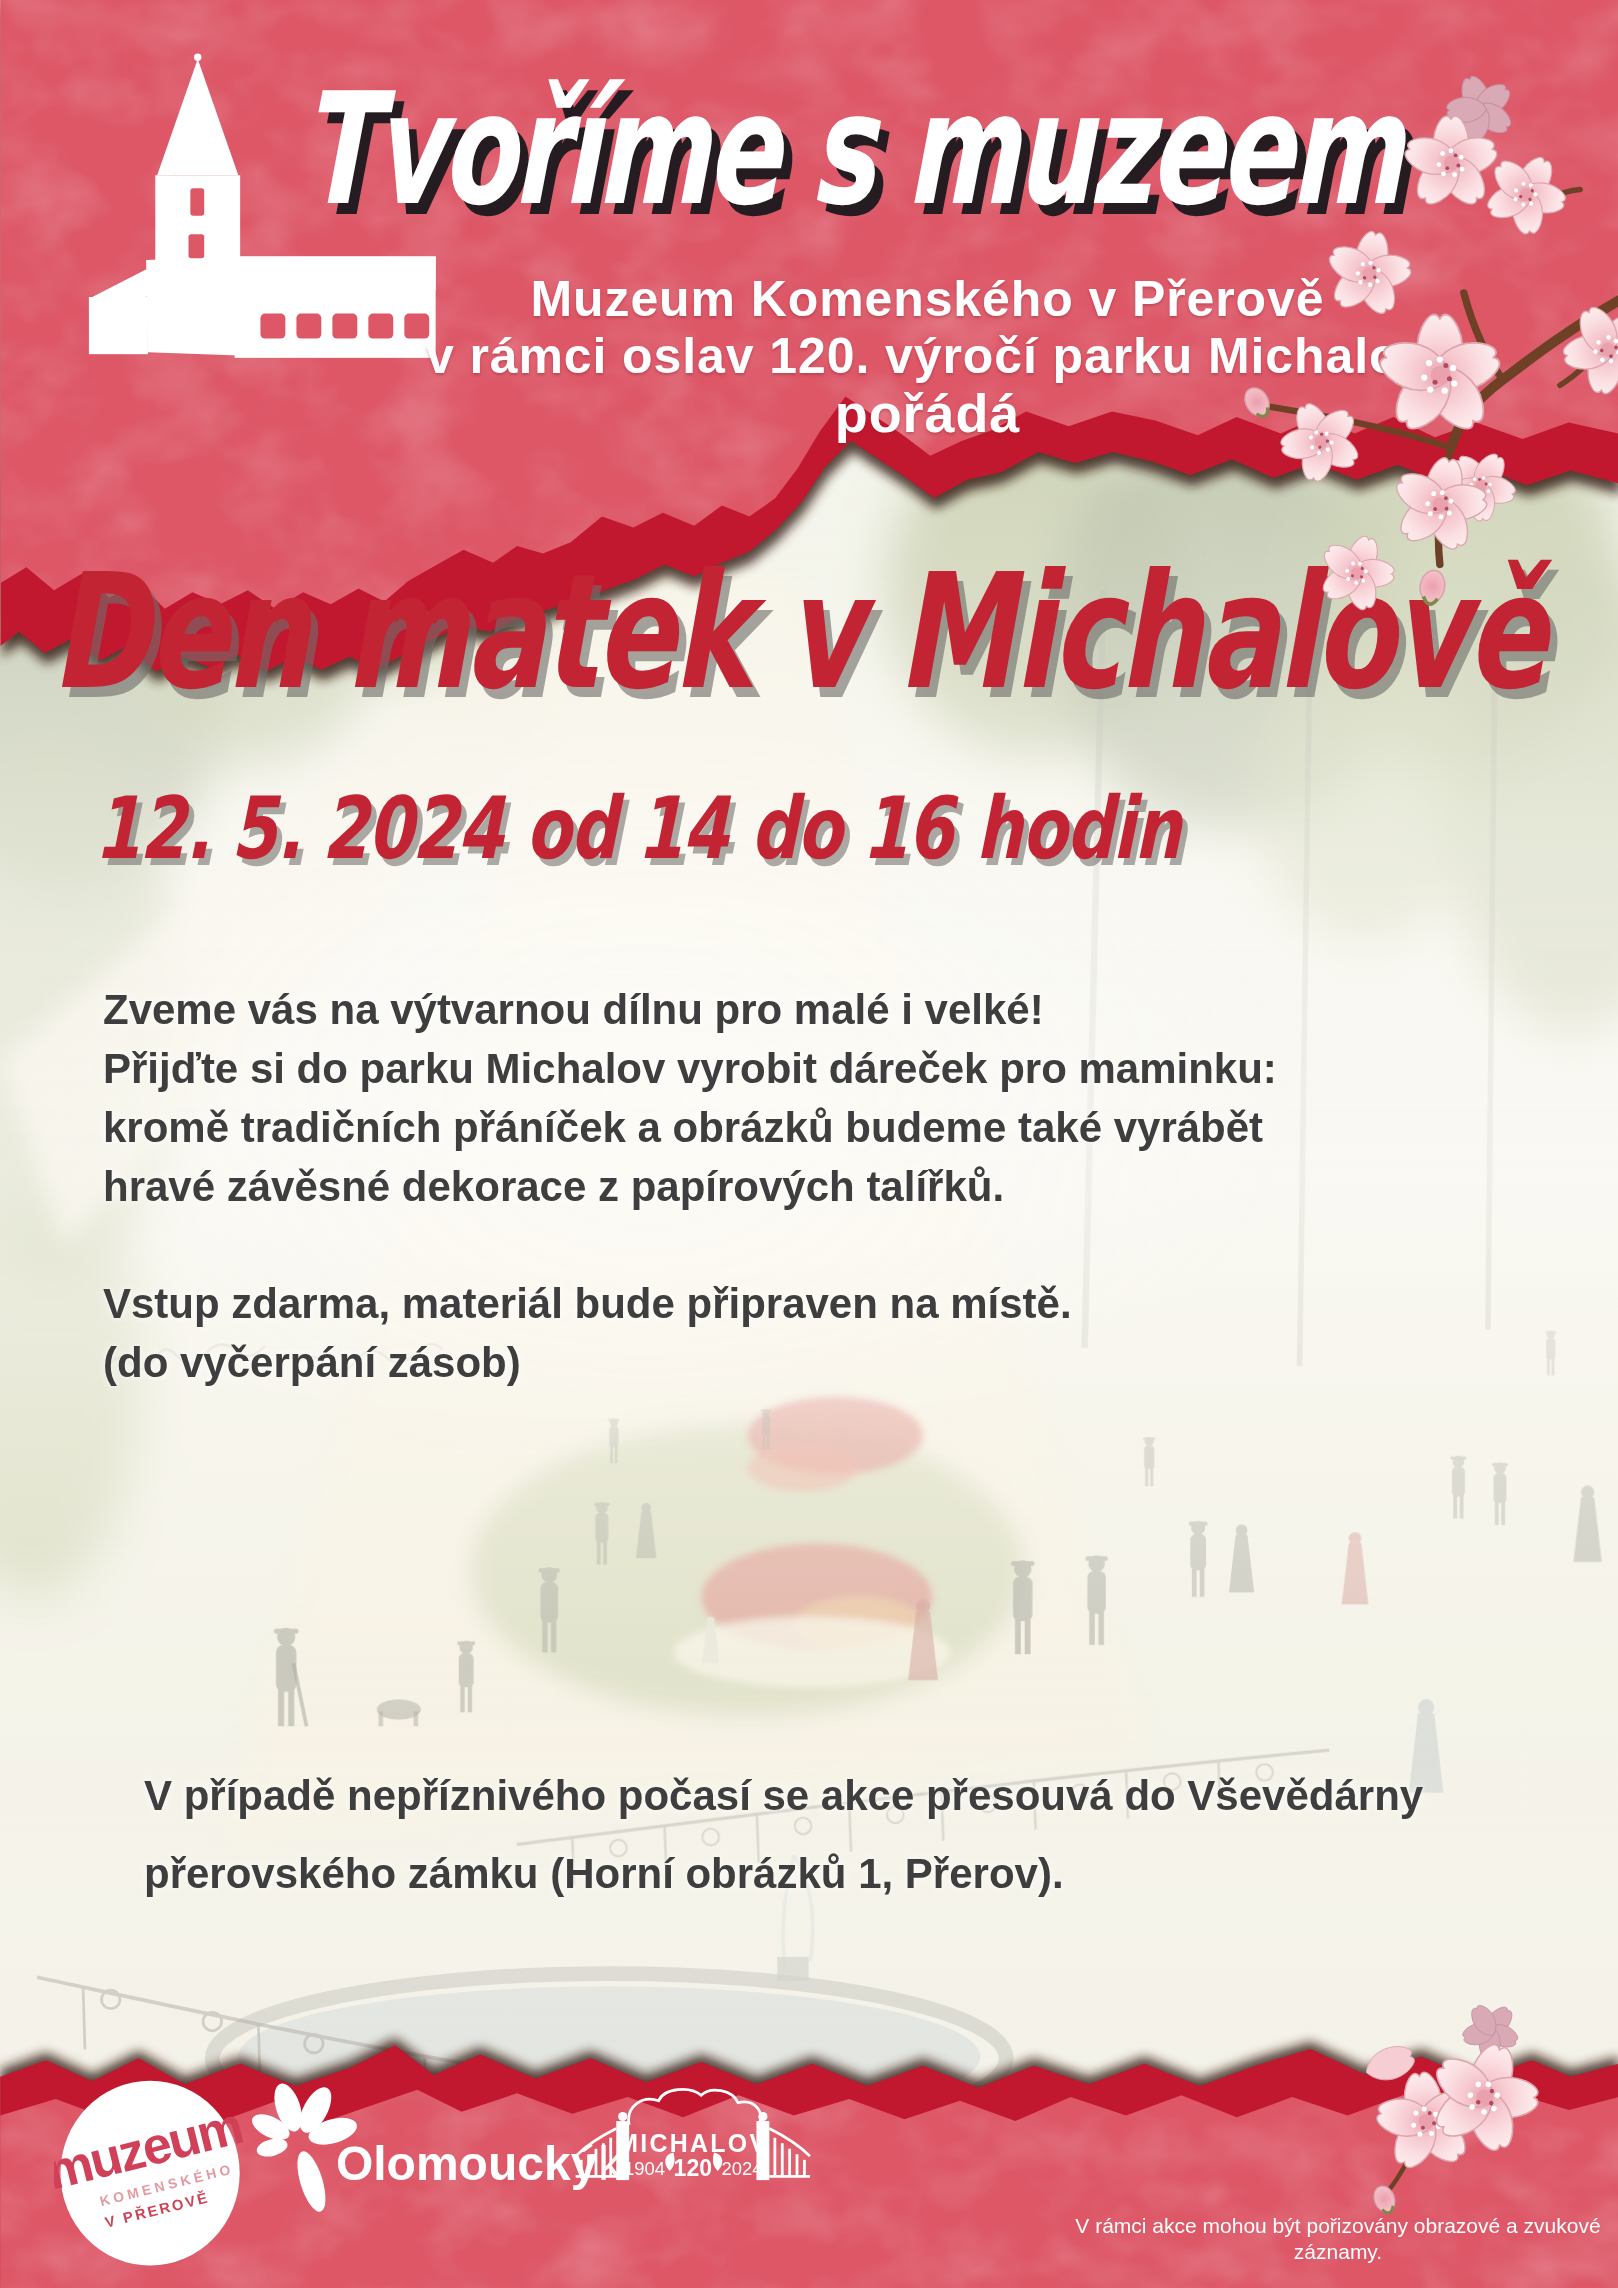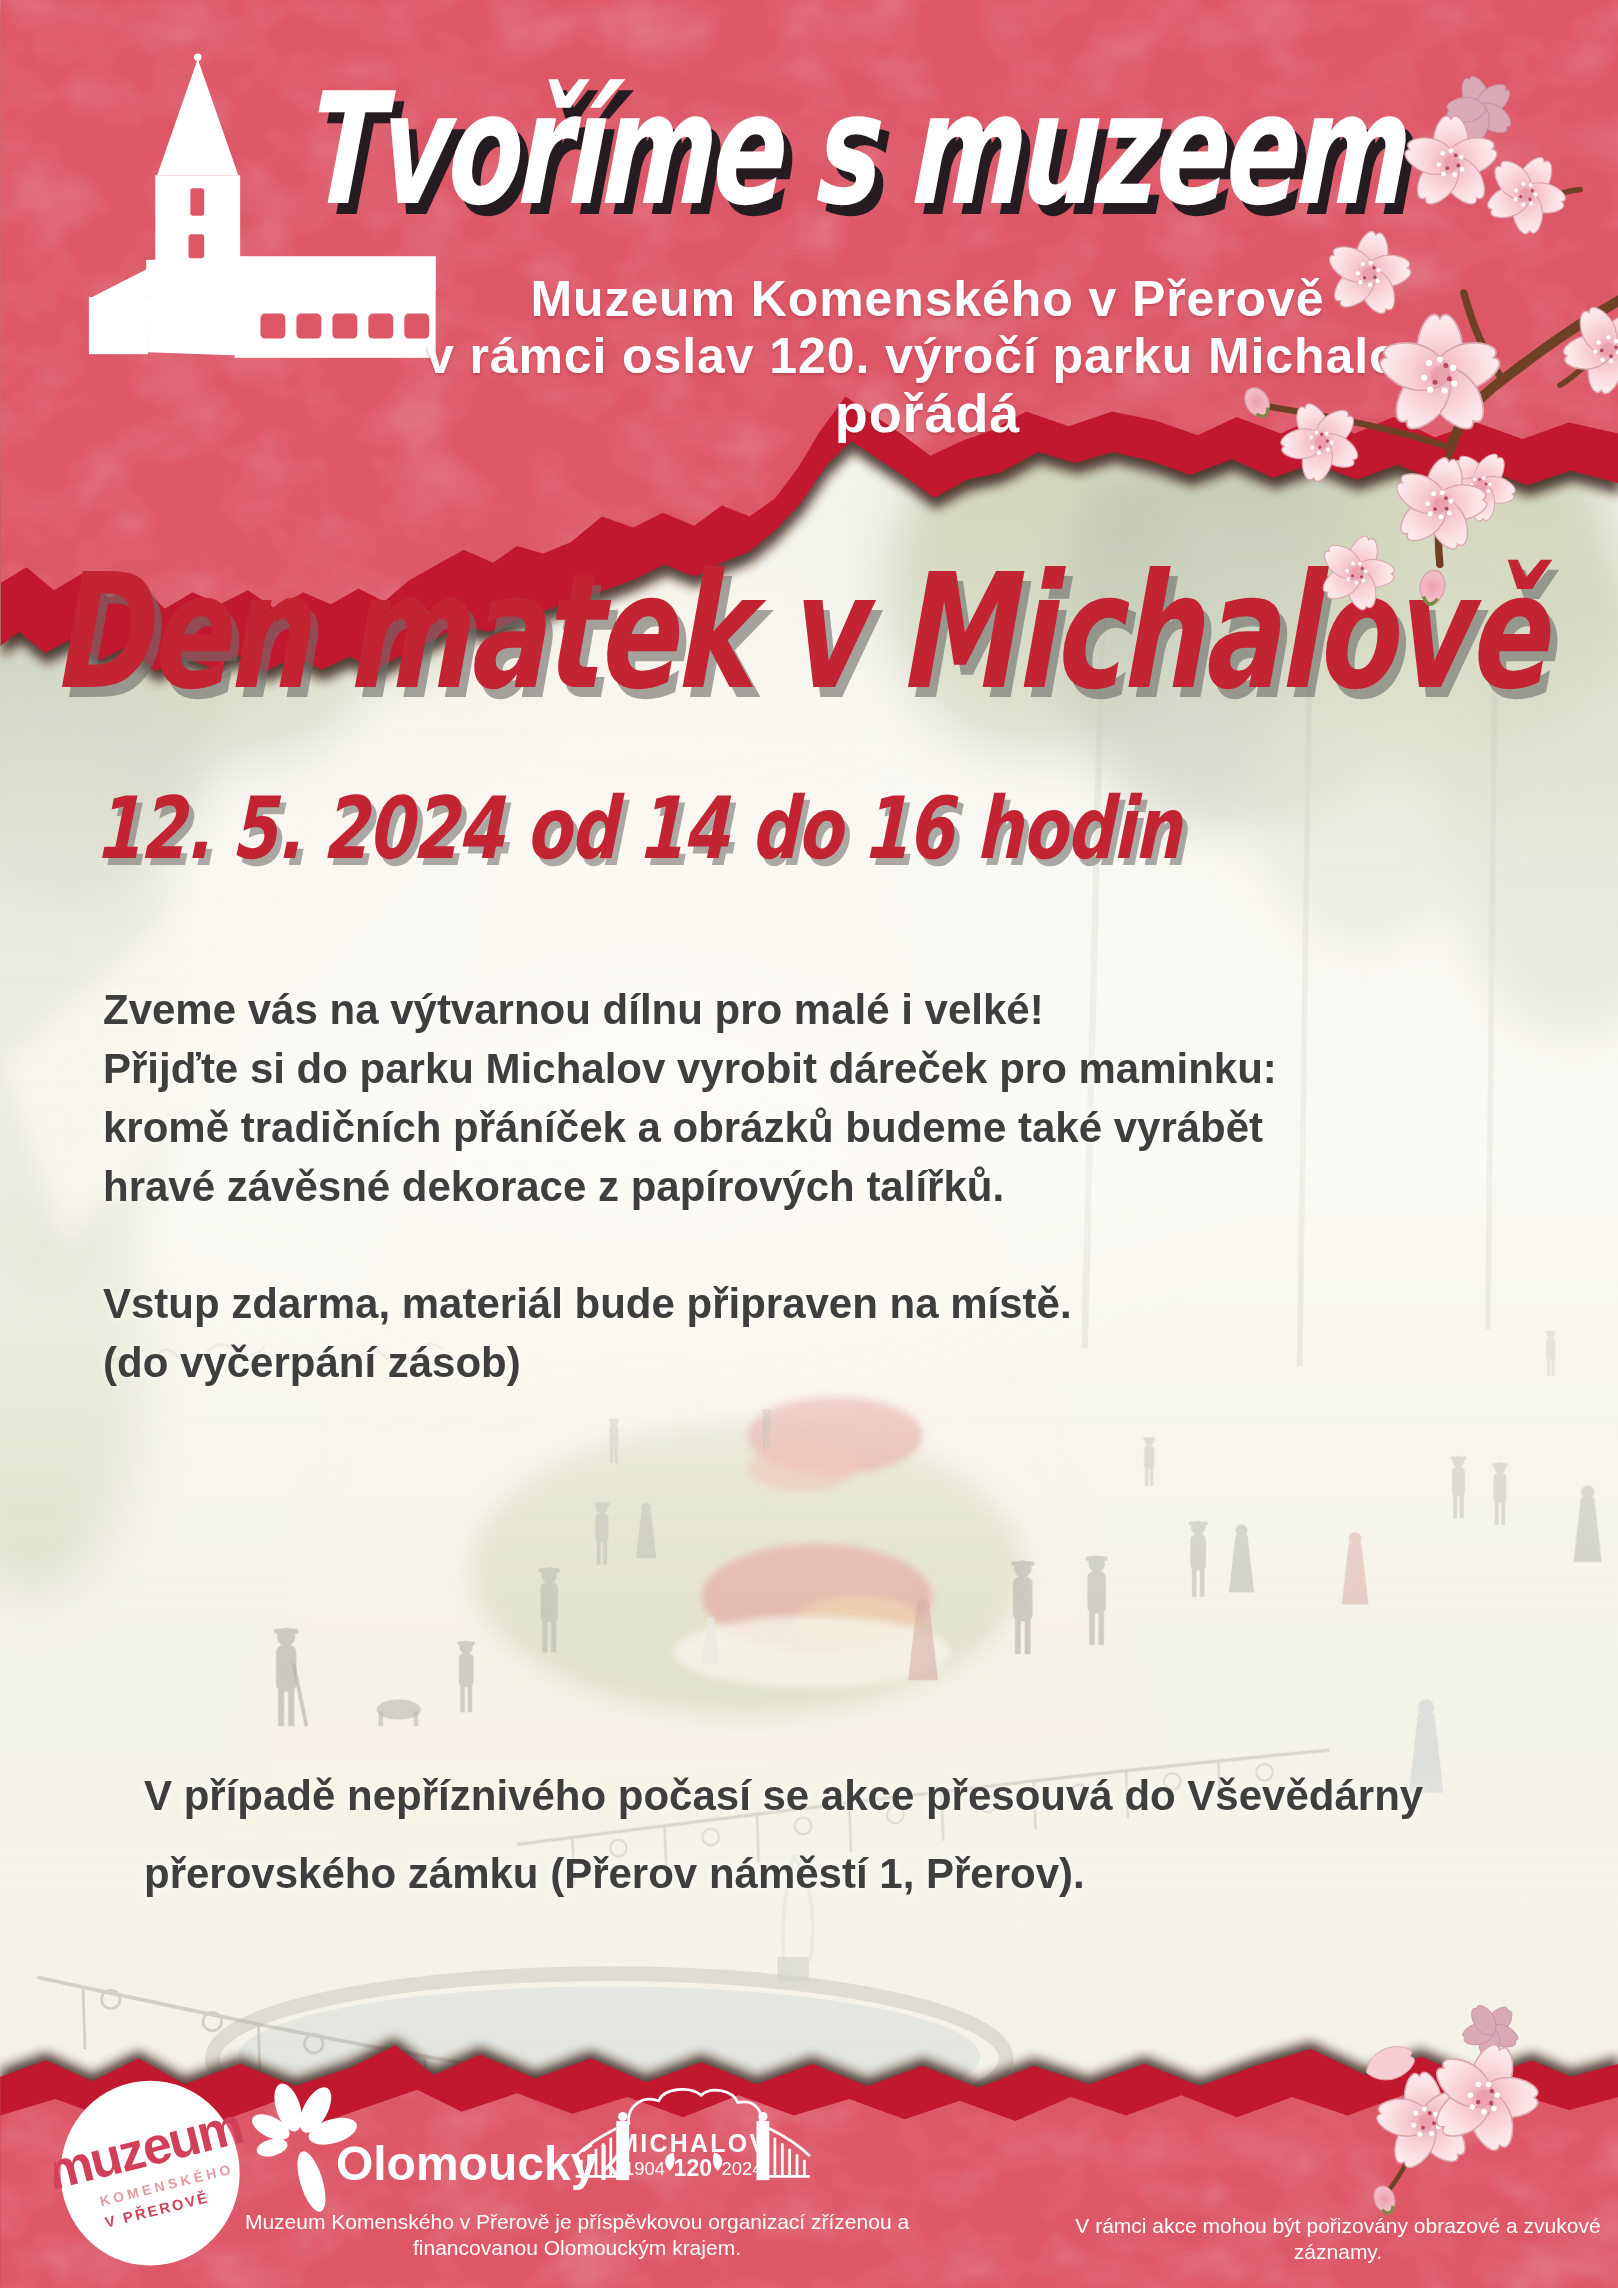--- a/index.html
+++ b/index.html
@@ -364,21 +364,21 @@
     <div>(do vyčerpání zásob)</div>
   </div>
   <div class="abs body-text desc">
     <div>Zveme vás na výtvarnou dílnu pro malé i velké!</div>
     <div>Přijďte si do parku Michalov vyrobit dáreček pro maminku:</div>
     <div>kromě tradičních přáníček a obrázků budeme také vyrábět</div>
     <div>hravé závěsné dekorace z papírových talířků.</div>
   </div>
   <div class="abs body-text weather">
     <div>V případě nepříznivého počasí se akce přesouvá do Vševědárny</div>
-    <div>přerovského zámku (Přerov náměstí 1, Přerov).</div>
+    <div>přerovského zámku (Horní obrázků 1, Přerov).</div>
   </div>
 
   <svg class="abs muzeum-logo" width="194" height="196" viewBox="0 0 210 212">
     <ellipse cx="104" cy="104" rx="97" ry="100" fill="#ffffff"></ellipse>
     <g transform="rotate(-14 104 104)" font-family="Liberation Sans, sans-serif">
       <text x="104" y="96" text-anchor="middle" font-size="56" font-weight="700" letter-spacing="-2" fill="#d04058">muzeum</text>
       <text x="44" y="126" font-size="15" letter-spacing="4" font-weight="600" fill="#e39aa2">KOMENSKÉHO</text>
       <text x="44" y="150" font-size="16" letter-spacing="2.5" font-weight="800" fill="#cc4356">V PŘEROVĚ</text>
     </g>
   </svg>
@@ -421,21 +421,20 @@
       <circle cx="207" cy="33" r="5"></circle>
       <path d="M106,92 C98,84 100,74 110,72 C112,80 112,86 106,92 Z"></path>
       <path d="M158,92 C166,84 164,74 154,72 C152,80 152,86 158,92 Z"></path>
     </g>
     <text x="131" y="72" text-anchor="middle" font-family="Liberation Sans, sans-serif" font-size="27" font-weight="700" letter-spacing="2.5" fill="#ffffff">MICHALOV</text>
     <text x="101" y="96" text-anchor="end" font-family="Liberation Sans, sans-serif" font-size="20" fill="#ffffff">1904</text>
     <text x="131" y="97" text-anchor="middle" font-family="Liberation Sans, sans-serif" font-size="25" font-weight="900" fill="#ffffff">120</text>
     <text x="162" y="96" text-anchor="start" font-family="Liberation Sans, sans-serif" font-size="20" fill="#ffffff">2024</text>
   </svg>
 
-  <div class="abs note note-left">Muzeum Komenského v Přerově je příspěvkovou organizací zřízenou a financovanou Olomouckým krajem.</div>
   <div class="abs note note-right">V rámci akce mohou být pořizovány obrazové a zvukové záznamy.</div>
 
   <svg class="abs blossoms-bottom" width="290" height="305" viewBox="0 0 314 330">
     <g stroke="#6e4126" fill="none" stroke-linecap="round">
       <path d="M175,95 C180,128 175,148 168,152" stroke-width="5"></path>
       <path d="M105,178 C90,215 75,240 62,256" stroke-width="5"></path>
     </g>
     <use href="#cb-back-flower" transform="translate(175,80) scale(0.6) rotate(40)"></use>
     <use href="#petal" transform="translate(48,122) scale(0.9) rotate(70)" fill="#f6cdd3" stroke="#dca6ae"></use>
     <use href="#cb-flower" transform="translate(105,178) scale(1.05) rotate(-8)"></use>

